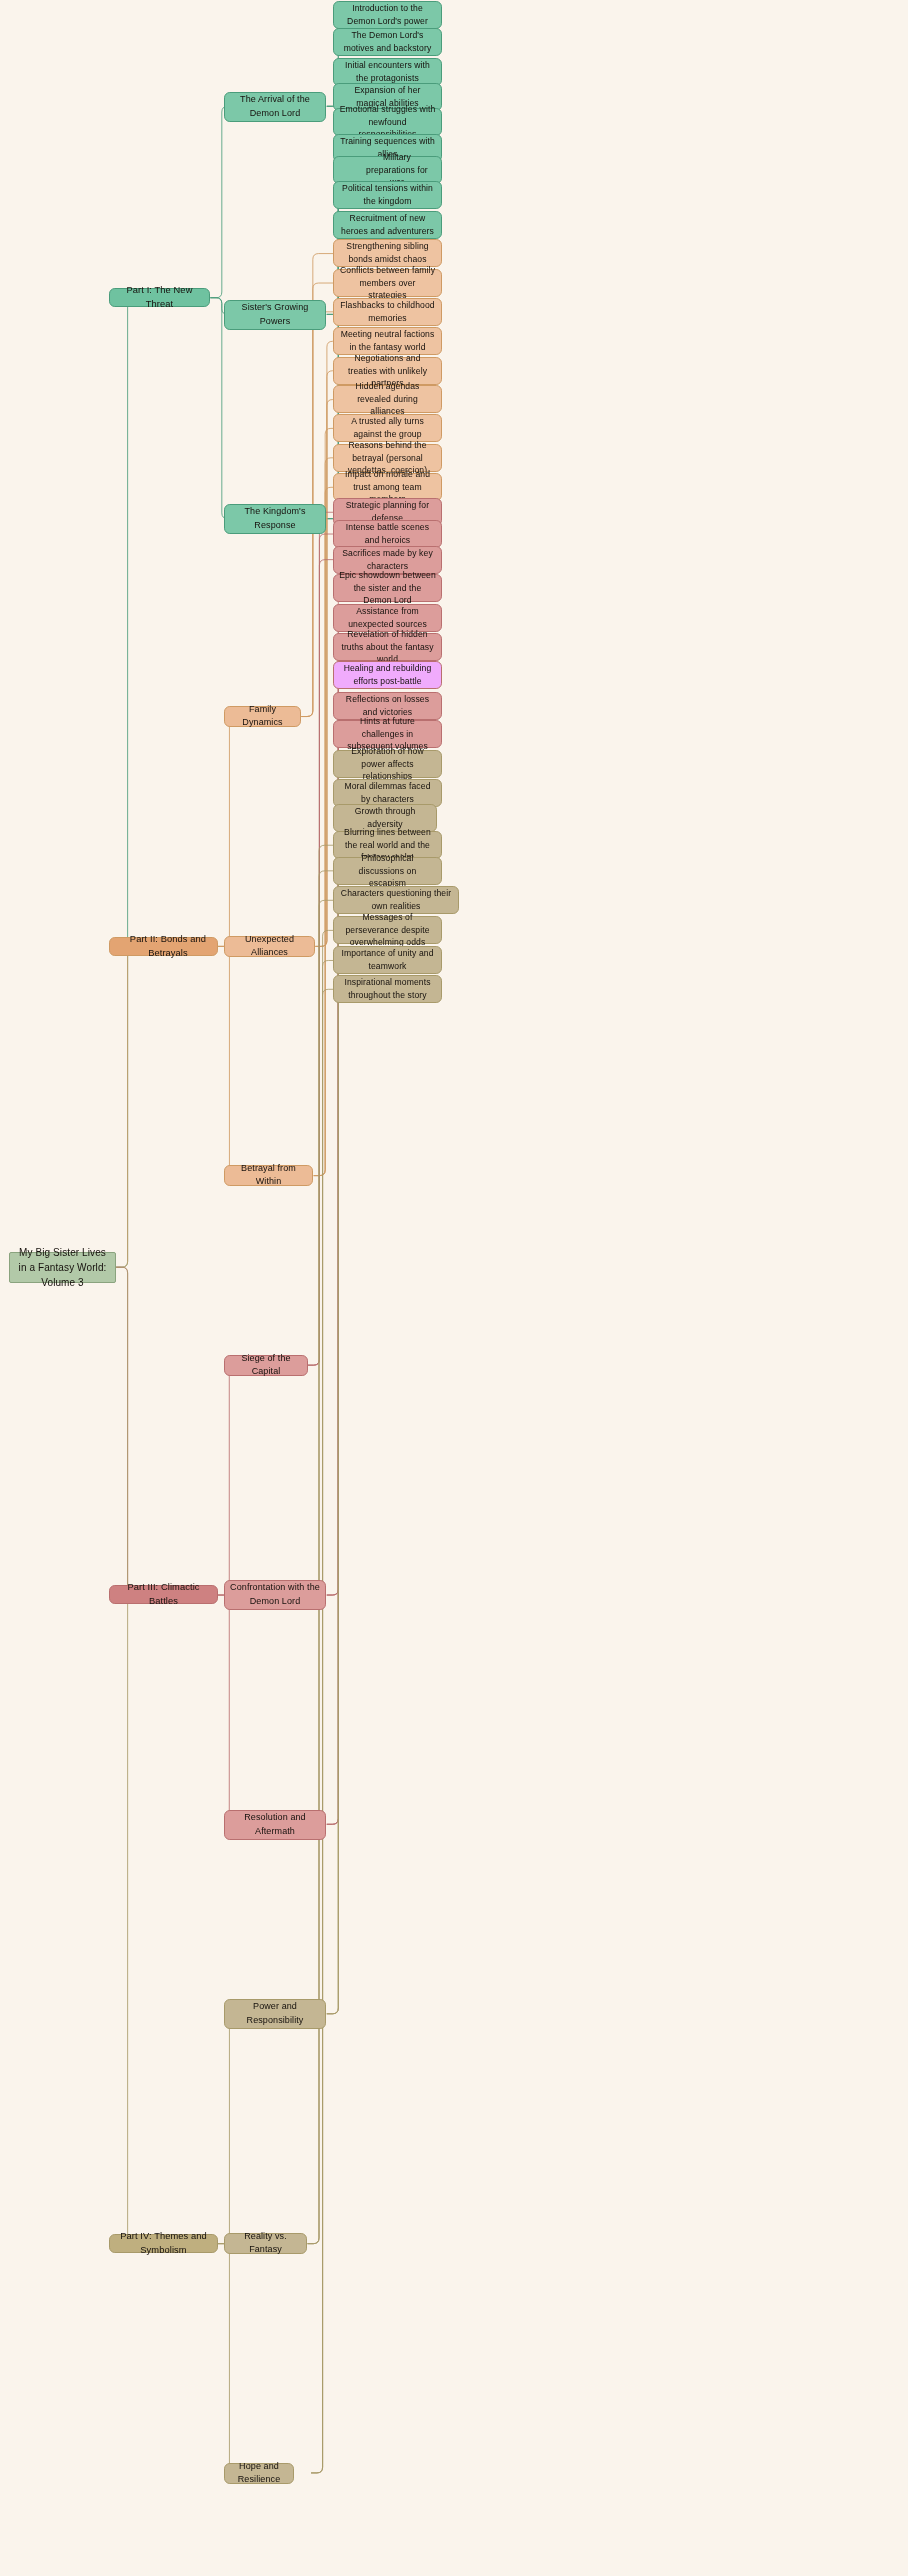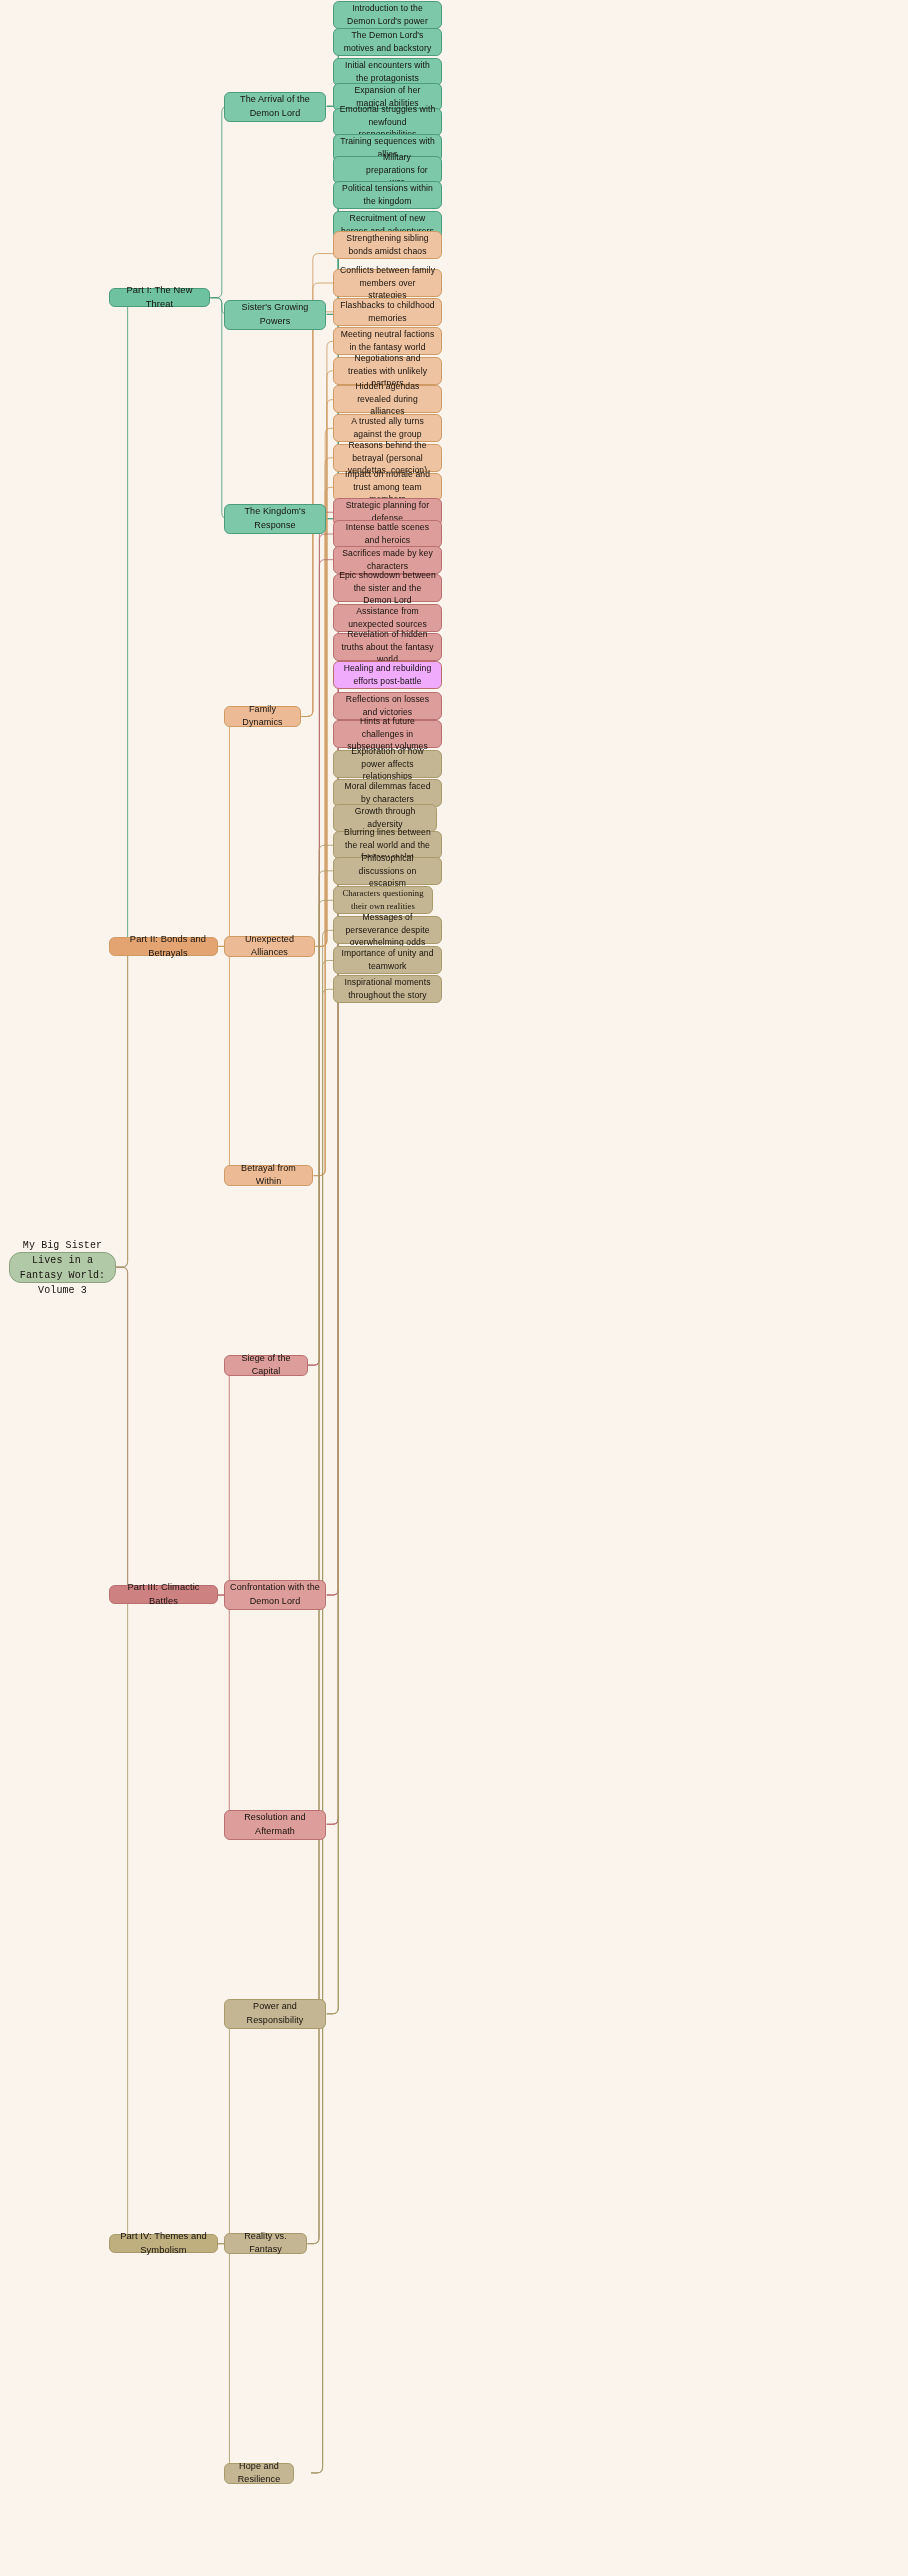--- a/index.html
+++ b/index.html
@@ -34,22 +34,21 @@
     justify-content: center;
     text-align: center;
     border-radius: 5.8px;
     line-height: 1.5;
     padding: 2.6px 5.1px;
     z-index: 2;
     letter-spacing: 0.1px;
   }
   .node.root {
     font-size: 10px;
-    border-radius: 12px;
-    font-family: Liberation Mono, monospace;
+    border-radius: 2px;
   }
   .node.l1 {
     font-size: 9.3px;
   }
   .node.l2 {
     font-size: 9px;
   }
   .node.l3 {
     font-size: 8.6px;
   }
@@ -154,21 +153,21 @@
       </div>
       <div class="node l3" style="left: 333px; top: 211px; width: 109px; height: 28px; background: rgb(124, 200, 168); border: 0.6px solid rgb(74, 156, 123); color: rgb(22, 17, 13);">
         <span>Recruitment of new heroes and adventurers</span>
       </div>
       <div class="node l1" style="left: 109px; top: 937px; width: 109px; height: 19px; background: rgb(227, 164, 114); border: 0.6px solid rgb(207, 154, 99); color: rgb(22, 17, 13); padding-left: 14px;">
         <span>Part II: Bonds and Betrayals</span>
       </div>
       <div class="node l2" style="left: 224px; top: 706px; width: 77px; height: 20.5px; background: rgb(236, 187, 150); border: 0.6px solid rgb(207, 154, 99); color: rgb(22, 17, 13);">
         <span>Family Dynamics</span>
       </div>
-      <div class="node l3" style="left: 333px; top: 231px; width: 109px; height: 28px; background: rgb(238, 195, 161); border: 0.6px solid rgb(207, 154, 99); color: rgb(22, 17, 13);">
+      <div class="node l3" style="left: 333px; top: 239px; width: 109px; height: 28px; background: rgb(238, 195, 161); border: 0.6px solid rgb(207, 154, 99); color: rgb(22, 17, 13);">
         <span>Strengthening sibling bonds amidst chaos</span>
       </div>
       <div class="node l3" style="left: 333px; top: 269px; width: 109px; height: 28px; background: rgb(238, 195, 161); border: 0.6px solid rgb(207, 154, 99); color: rgb(22, 17, 13);">
         <span>Conflicts between family members over strategies</span>
       </div>
       <div class="node l3" style="left: 333px; top: 298px; width: 109px; height: 28px; background: rgb(238, 195, 161); border: 0.6px solid rgb(207, 154, 99); color: rgb(22, 17, 13);">
         <span>Flashbacks to childhood memories</span>
       </div>
       <div class="node l2" style="left: 224px; top: 936px; width: 91px; height: 20.5px; background: rgb(236, 187, 150); border: 0.6px solid rgb(207, 154, 99); color: rgb(22, 17, 13);">
         <span>Unexpected Alliances</span>
@@ -250,21 +249,21 @@
       </div>
       <div class="node l2" style="left: 224px; top: 2233px; width: 83px; height: 20.5px; background: rgb(196, 182, 147); border: 0.6px solid rgb(168, 154, 106); color: rgb(22, 17, 13);">
         <span>Reality vs. Fantasy</span>
       </div>
       <div class="node l3" style="left: 333px; top: 831px; width: 109px; height: 28px; background: rgb(196, 182, 147); border: 0.6px solid rgb(168, 154, 106); color: rgb(22, 17, 13);">
         <span>Blurring lines between the real world and the fantasy realm</span>
       </div>
       <div class="node l3" style="left: 333px; top: 857px; width: 109px; height: 28px; background: rgb(196, 182, 147); border: 0.6px solid rgb(168, 154, 106); color: rgb(22, 17, 13);">
         <span>Philosophical discussions on escapism</span>
       </div>
-      <div class="node l3" style="left: 333px; top: 886px; width: 100px; height: 28px; background: rgb(196, 182, 147); border: 0.6px solid rgb(168, 154, 106); color: rgb(22, 17, 13); font-family: Liberation Serif, serif;">
+      <div class="node l3" style="left: 333px; top: 886px; width: 126px; height: 28px; background: rgb(196, 182, 147); border: 0.6px solid rgb(168, 154, 106); color: rgb(22, 17, 13);">
         <span>Characters questioning their own realities</span>
       </div>
       <div class="node l2" style="left: 224px; top: 2463px; width: 70px; height: 20.5px; background: rgb(196, 182, 147); border: 0.6px solid rgb(168, 154, 106); color: rgb(22, 17, 13);">
         <span>Hope and Resilience</span>
       </div>
       <div class="node l3" style="left: 333px; top: 916px; width: 109px; height: 28px; background: rgb(196, 182, 147); border: 0.6px solid rgb(168, 154, 106); color: rgb(22, 17, 13);">
         <span>Messages of perseverance despite overwhelming odds</span>
       </div>
       <div class="node l3" style="left: 333px; top: 946px; width: 109px; height: 28px; background: rgb(196, 182, 147); border: 0.6px solid rgb(168, 154, 106); color: rgb(22, 17, 13);">
         <span>Importance of unity and teamwork</span>

